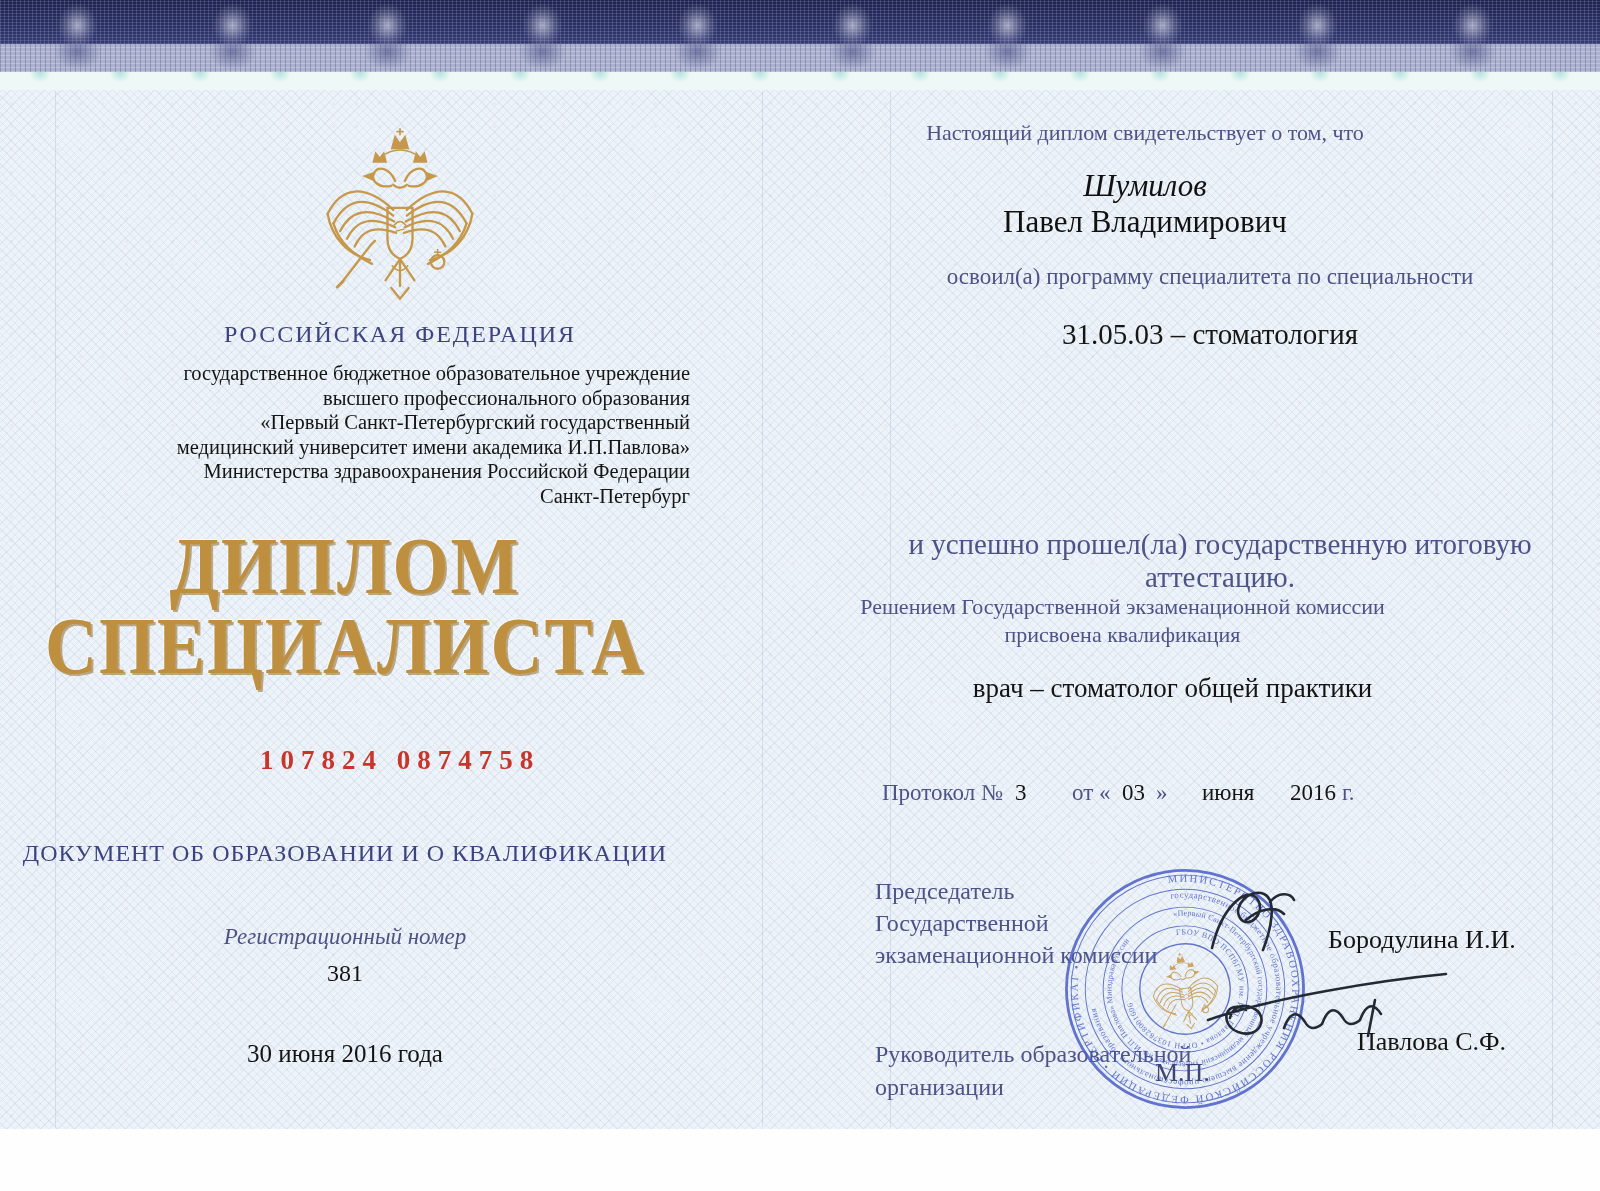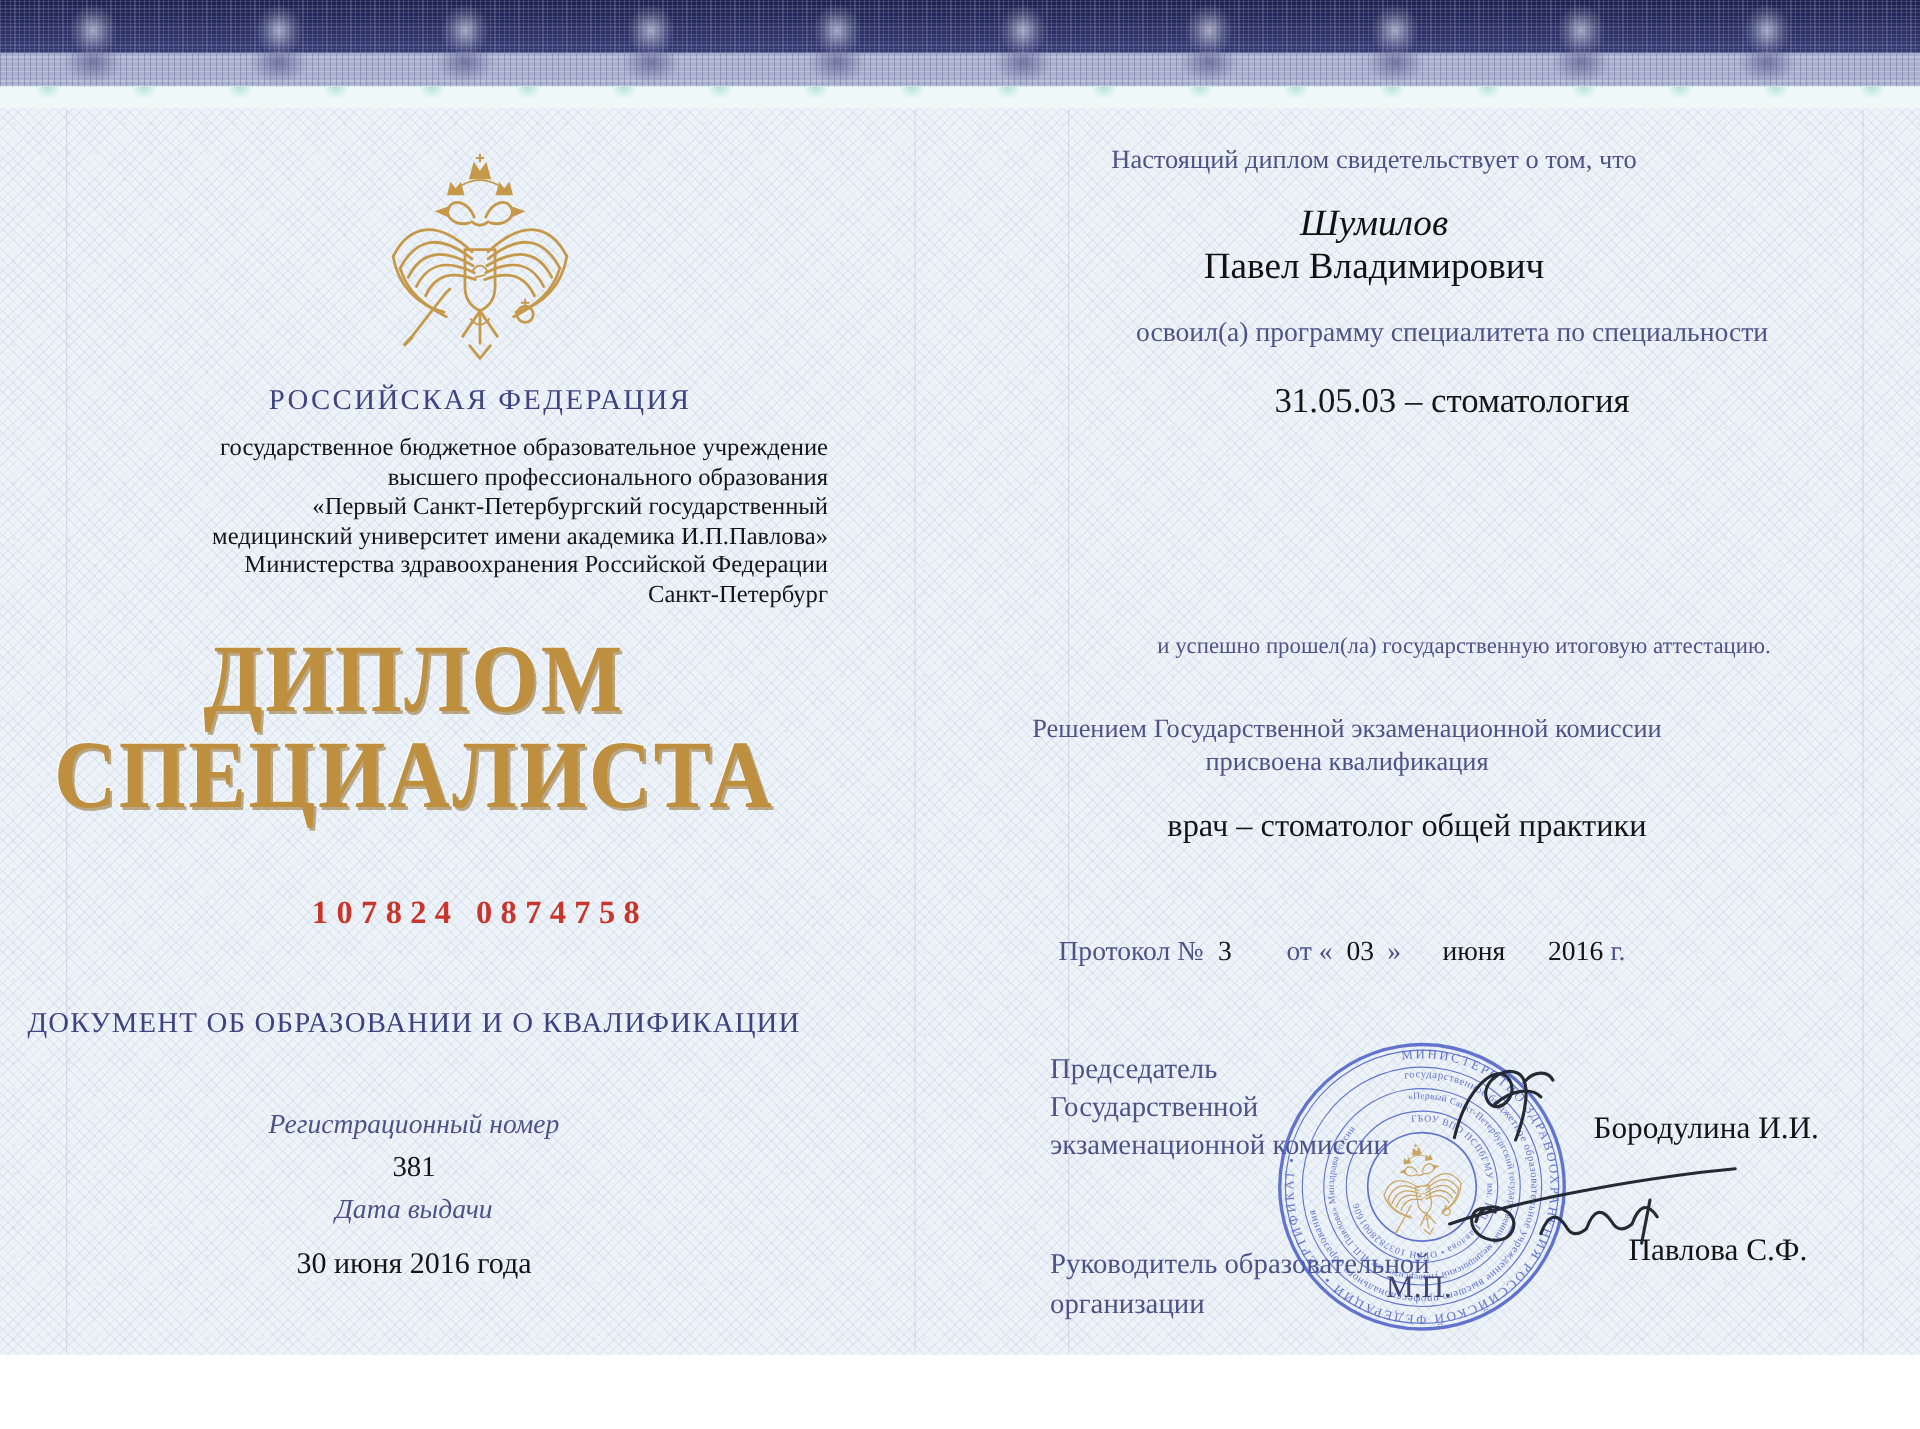--- a/index.html
+++ b/index.html
@@ -61,21 +61,21 @@
   .regnum{left:0px;top:960px;width:690px;font-size:24px;color:#141414;}
   .datelabel{left:0px;top:995px;width:690px;font-size:23px;font-style:italic;color:#4d5287;}
   .dateval{left:0px;top:1040px;width:690px;font-size:25px;color:#141414;}
 
   
   .intro{left:815px;top:120px;width:660px;font-size:22px;color:#4d5287;}
   .surname{left:815px;top:168px;width:660px;font-size:31px;color:#111;font-style:italic;}
   .givennames{left:815px;top:204px;width:660px;font-size:31px;color:#111;}
   .program{left:870px;top:264px;width:680px;font-size:23px;color:#4d5287;}
   .specialty{left:870px;top:318px;width:680px;font-size:29px;color:#161616;}
-  .attest{left:880px;top:528px;width:680px;font-size:19px;color:#4d5287;}
+  .attest{left:880px;top:528px;width:680px;font-size:29px;color:#4d5287;}
   .commission1{left:790px;top:594px;width:665px;font-size:22px;color:#4d5287;}
   .commission2{left:790px;top:622px;width:665px;font-size:22px;color:#4d5287;}
   .qualif{left:840px;top:673px;width:665px;font-size:27px;color:#141414;}
 
   .protocol{left:860px;top:780px;width:720px;height:32px;font-size:23px;}
   .protocol span{position:absolute;white-space:nowrap;}
   .p-label{left:22px;color:#4d5287;}
   .p-num{left:155px;color:#141414;}
   .p-from{left:212px;color:#4d5287;}
   .p-day{left:262px;color:#141414;}
@@ -167,21 +167,20 @@
 
   <div class="abs ctr dip-title dip1">ДИПЛОМ</div>
   <div class="abs ctr dip-title dip2">СПЕЦИАЛИСТА</div>
 
   <div class="abs ctr serial">107824 0874758</div>
 
   <div class="abs ctr dockind">ДОКУМЕНТ ОБ ОБРАЗОВАНИИ И О КВАЛИФИКАЦИИ</div>
 
   <div class="abs ctr reglabel">Регистрационный номер</div>
   <div class="abs ctr regnum">381</div>
-  <div class="abs ctr datelabel">Дата выдачи</div>
   <div class="abs ctr dateval">30 июня 2016 года</div>
 
   <div class="abs ctr intro">Настоящий диплом свидетельствует о том, что</div>
   <div class="abs ctr surname">Шумилов</div>
   <div class="abs ctr givennames">Павел Владимирович</div>
   <div class="abs ctr program">освоил(а) программу специалитета по специальности</div>
   <div class="abs ctr specialty">31.05.03 – стоматология</div>
   <div class="abs ctr attest">и успешно прошел(ла) государственную итоговую аттестацию.</div>
   <div class="abs ctr commission1">Решением Государственной экзаменационной комиссии</div>
   <div class="abs ctr commission2">присвоена квалификация</div>

